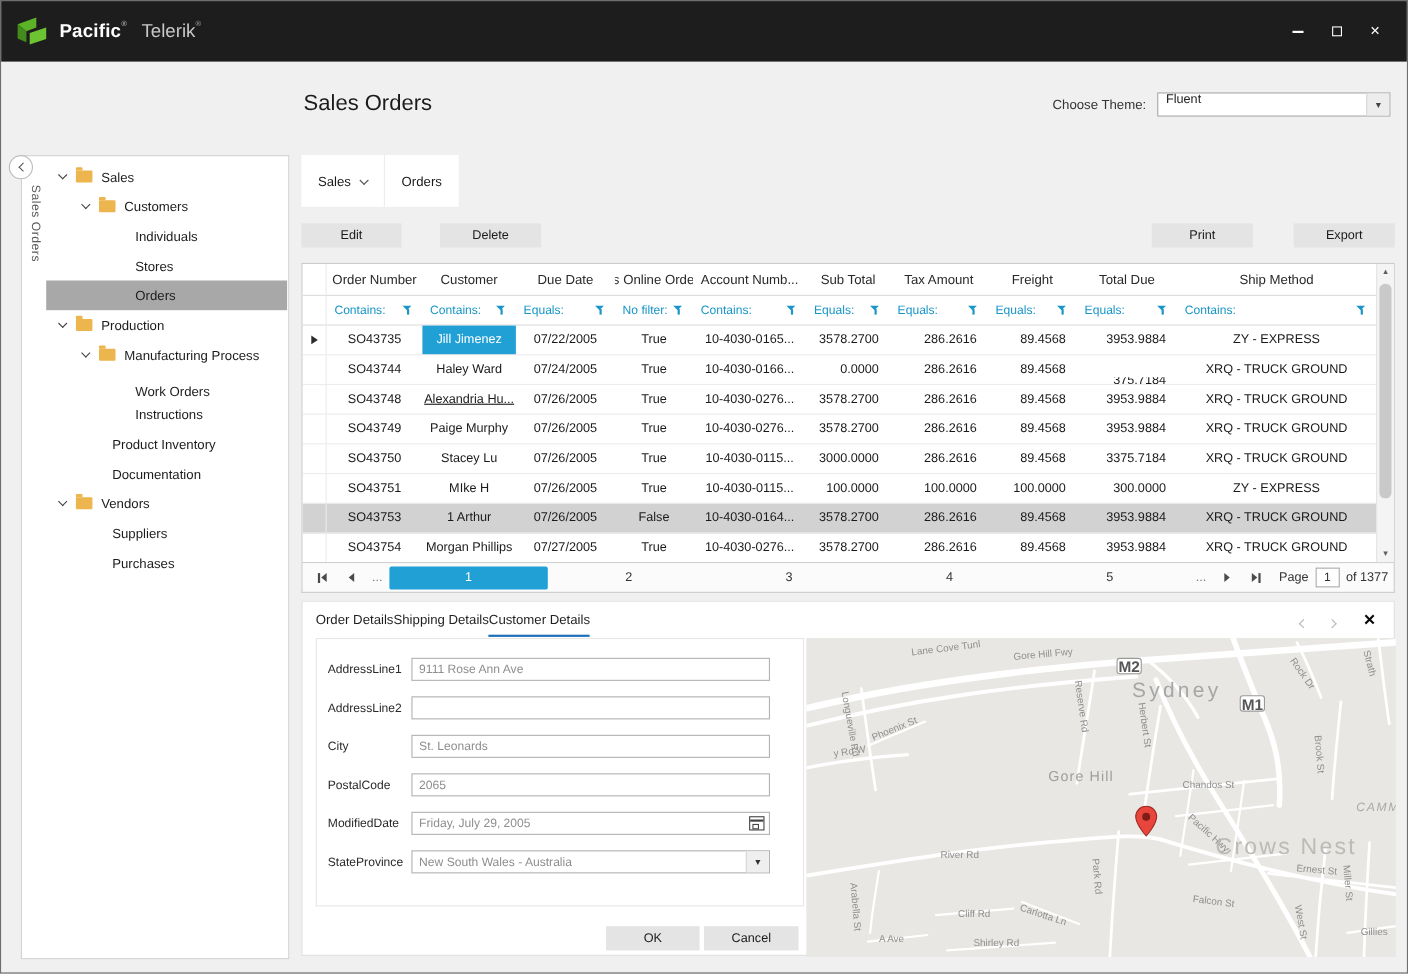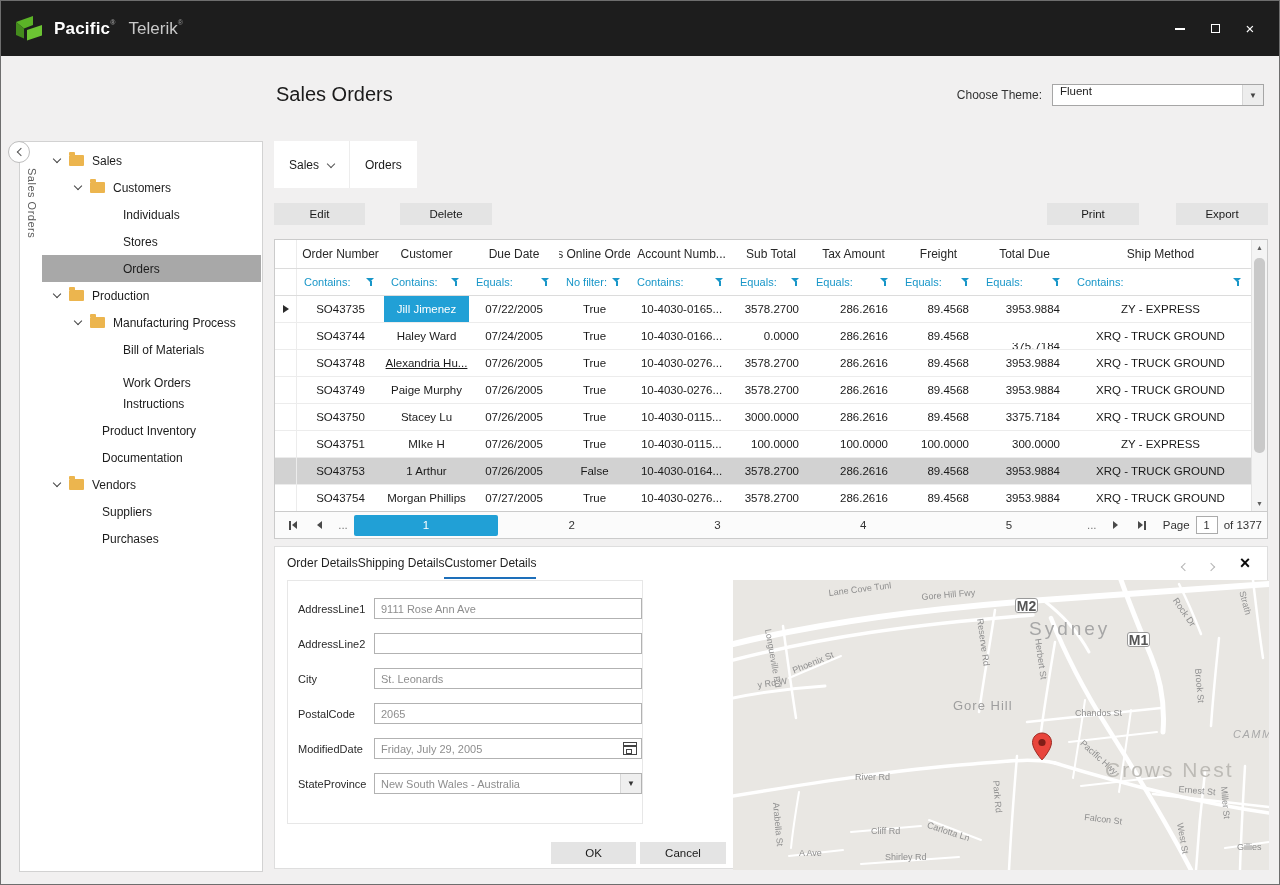--- a/index.html
+++ b/index.html
@@ -90,21 +90,21 @@
   #page-input{width:22px;height:18px;border:1px solid #ababab;background:#fff;display:flex;align-items:center;justify-content:center;font-size:11px}
 
   
   #detail{position:absolute;left:273px;top:545px;width:994px;height:323px;background:#fff;border:1px solid #dedede}
   #tabs{position:absolute;left:12px;top:9px;display:flex;}
   .tab{font-size:12px;color:#1f1f1f;padding-bottom:7px;border-bottom:2px solid transparent}
   .tab.active{border-bottom-color:var(--tab-underline,#1d6fba)}
   #detail-nav{position:absolute;right:46px;top:11px;display:flex;gap:8px}
   .navbtn{width:20px;height:18px;display:flex;align-items:center;justify-content:center}
   #detail-close{position:absolute;right:12px;top:6px;font-size:18px;font-weight:bold;color:#0a0a0a;width:20px;text-align:center}
-  #form-card{position:absolute;left:12px;top:33px;width:356px;height:244px;border:1px solid #e7e7e7;background:#fff}
+  #form-card{position:absolute;left:12px;top:33px;width:444px;height:244px;border:1px solid #e7e7e7;background:#fff}
   .frow{display:flex;align-items:center;height:21px;margin:14px 0 0 10px}
   .frow:first-child{margin-top:17px}
   .flab{width:76px;font-size:11px;color:#2a2a2a;flex:none}
   .finput{width:326px;height:21px;border:1px solid #b2b2b2;display:flex;align-items:center;background:#fff;font-size:11px;color:#8e8e8e;position:relative}
   .fval{flex:1;overflow:hidden;white-space:nowrap;padding-left:6px}
   .cal{width:14px;height:13px;border:1px solid #444;position:relative;margin-right:4px;flex:none}
   .cal:before{content:'';position:absolute;top:2px;left:0;right:0;height:1.5px;background:#444}
   .cal:after{content:'';position:absolute;top:6px;left:2px;width:4px;height:3px;border:1px solid #444}
   .selbtn{width:21px;height:100%;display:flex;align-items:center;justify-content:center;color:#333;font-size:8px;background:#efefef;border-left:1px solid #d8d8d8;flex:none}
   .formbtn{position:absolute;height:22px;background:#e4e4e4;font-size:11.5px;color:#1a1a1a;display:flex;align-items:center;justify-content:center}
@@ -186,23 +186,20 @@
         </div>
         <div class="titem" style="padding-left: 12px;">
           <span class="chev"></span>
           <span class="folder"></span>
           <span>Production</span>
         </div>
         <div class="titem" style="padding-left: 33px;">
           <span class="chev"></span>
           <span class="folder"></span>
           <span>Manufacturing Process</span>
-        </div>
-        <div class="titem" style="padding-left: 81px;">
-          <span>Bill of Materials</span>
         </div>
         <div class="titem" style="padding-left: 81px; align-items: flex-end;">
           <span>Work Orders</span>
         </div>
         <div class="titem" style="padding-left: 81px;">
           <span>Instructions</span>
         </div>
         <div class="titem" style="padding-left: 60px;">
           <span>Product Inventory</span>
         </div>

